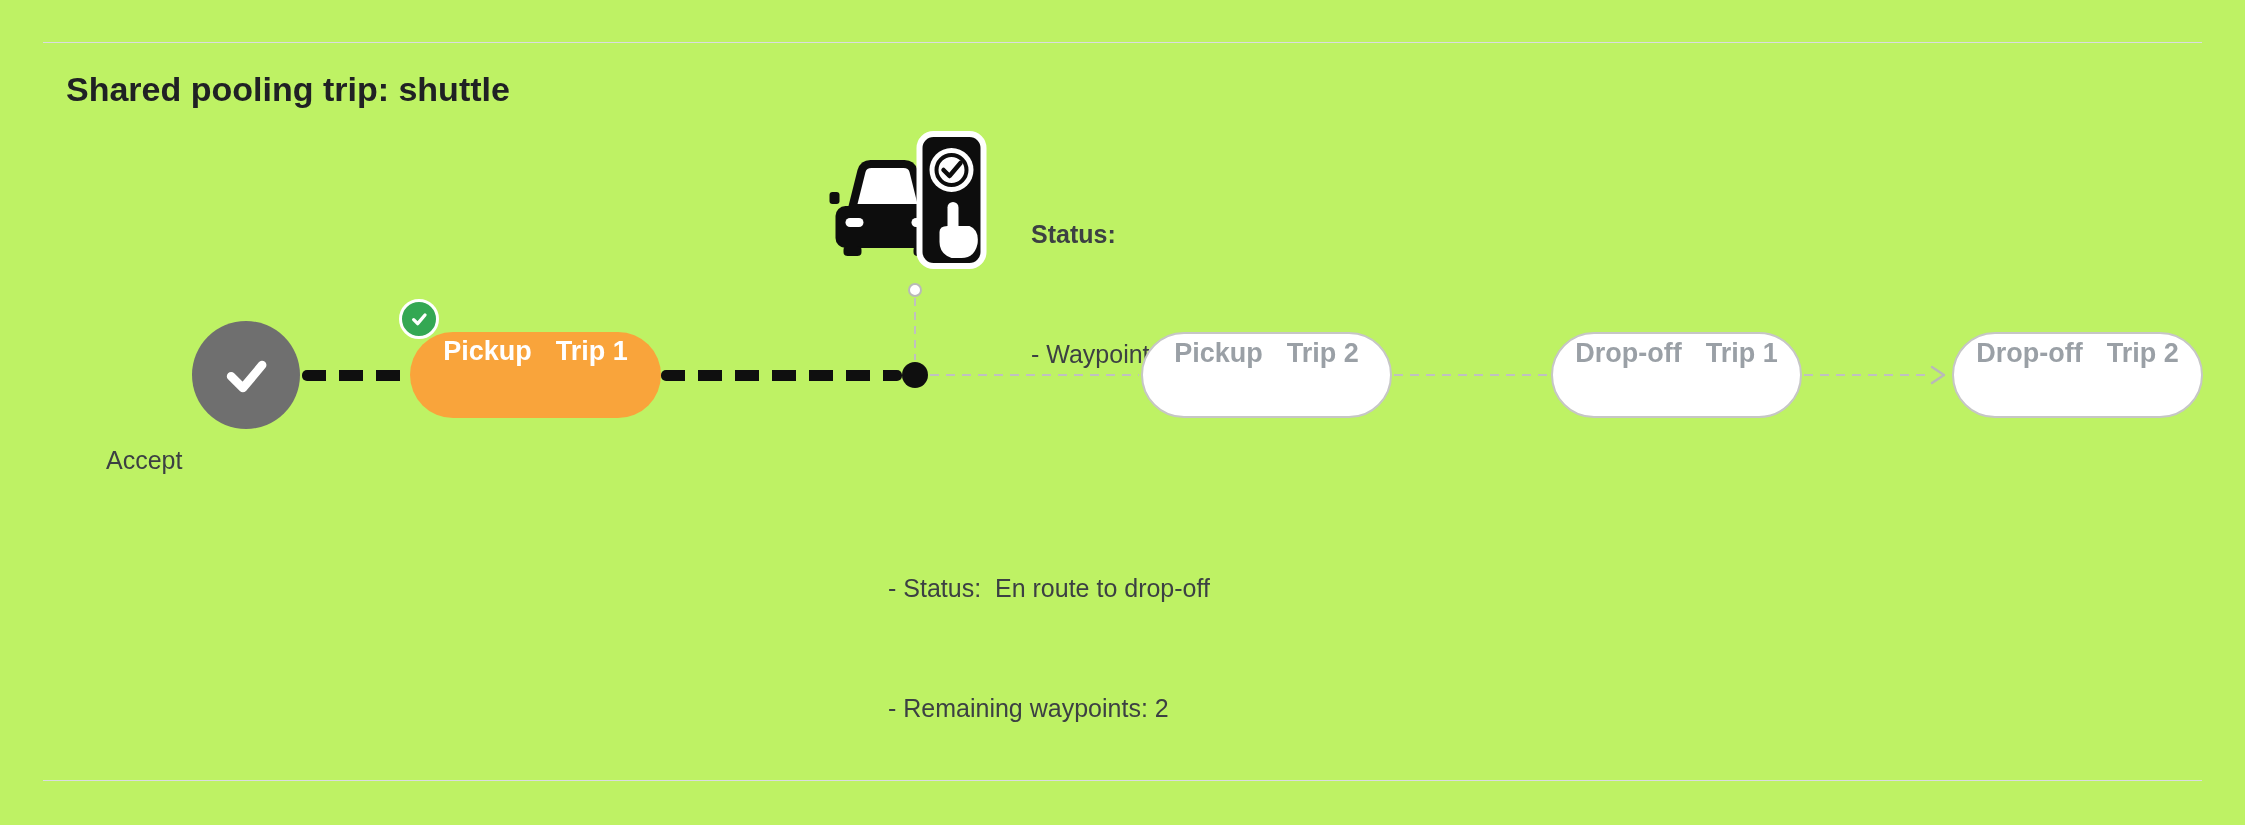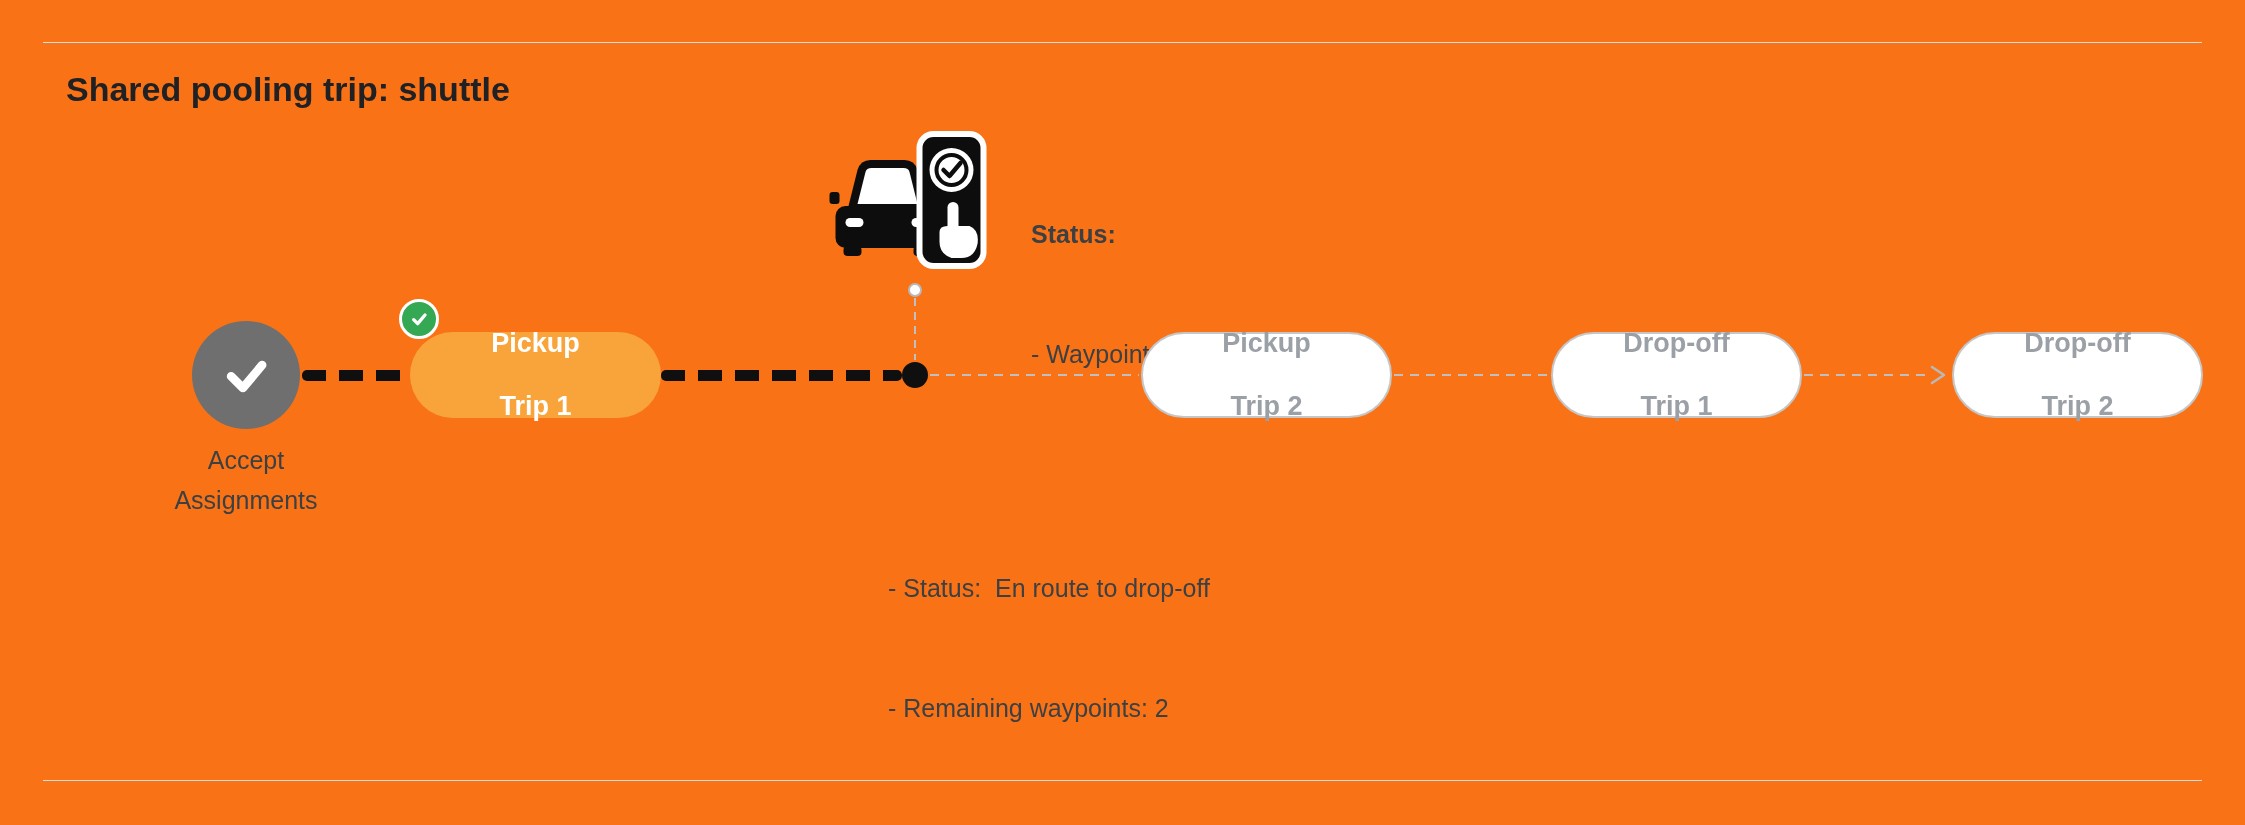--- a/index.html
+++ b/index.html
@@ -1,49 +1,49 @@
 <!DOCTYPE html>
 <html style="--orange: #F9A43B; --green: #34A853; --gray-node: #6F6F6F; --pill-border: #C6C6C6; --pill-text: #9AA0A6; --text-dark: #3C4043; --divider: #DADCE0; --dash-black: #0F0F0F; --dash-gray: #C0C0C0;"><head>
 <meta charset="utf-8">
 <style>
   * { box-sizing: border-box; margin: 0; padding: 0; }
   html, body { background: #ffffff; }
   body { font-family: "Liberation Sans", "DejaVu Sans", sans-serif; }
 
-  .canvas { position: relative; width: 2245px; height: 825px; background: #f97316; overflow: hidden; }
+  .canvas { position: relative; width: 2245px; height: 825px; background: #bef264; overflow: hidden; }
 
   .hr { position: absolute; left: 43px; right: 43px; height: 1px; background: var(--divider, #DADCE0); }
   .hr.top { top: 42px; }
   .hr.bottom { top: 780px; }
 
   .title { position: absolute; left: 66px; top: 70px; font-size: 34px; font-weight: 700; color: #202124; }
 
   
   .accept-circle { position: absolute; left: 192px; top: 321px; width: 108px; height: 108px;
     border-radius: 50%; background: var(--gray-node, #6F6F6F);
     display: flex; align-items: center; justify-content: center; }
-  .accept-label { position: absolute; left: 106px; top: 440px; width: 280px; text-align: center;
+  .accept-label { position: absolute; left: 106px; top: 440px; width: 280px; text-align: left;
     font-size: 25px; line-height: 40px; color: var(--text-dark, #3C4043); }
 
   
   .dash-black { position: absolute; top: 370px; height: 11px; border-radius: 5px;
     background: repeating-linear-gradient(to right, var(--dash-black, #0F0F0F) 0 24px, transparent 24px 37px); }
   .seg1 { left: 302px; width: 106px; }
   .seg2 { left: 661px; width: 241px; }
 
   .dash-gray { position: absolute; top: 374px; height: 2px;
     background: repeating-linear-gradient(to right, var(--dash-gray, #C0C0C0) 0 9px, transparent 9px 16px); }
   .g1 { left: 930px; width: 209px; }
   .g2 { left: 1394px; width: 155px; }
   .g3 { left: 1804px; width: 128px; }
   .arrow { position: absolute; left: 1928px; top: 364px; }
 
   
   .pill { position: absolute; top: 332px; width: 251px; height: 86px; border-radius: 43px;
-    display: flex; flex-direction: column; align-items: center; justify-content: center;
+    display: flex; flex-direction: row; justify-content: center;
     font-weight: 700; font-size: 27px; line-height: 39px; gap: 24px; }
   .pill.active { background: var(--orange, #F9A43B); color: #ffffff; }
   .pill.upcoming { background: #fff; border: 2.5px solid var(--pill-border, #C6C6C6); color: var(--pill-text, #9AA0A6); }
   .p1 { left: 410px; }
   .p2 { left: 1141px; }
   .p3 { left: 1551px; }
   .p4 { left: 1952px; }
 
   .badge { position: absolute; left: 399px; top: 299px; width: 40px; height: 40px; border-radius: 50%;
     background: var(--green, #34A853); border: 3px solid #fff;
@@ -74,21 +74,20 @@
 
   <h1 class="title">Shared pooling trip: shuttle</h1>
 
   <div class="accept-circle">
     <svg width="62" height="62" viewBox="0 0 100 100">
       <polyline points="26,52 45,71 76,34" fill="none" stroke="#ffffff" stroke-width="14" stroke-linecap="round" stroke-linejoin="round"></polyline>
     </svg>
   </div>
   <div class="accept-label">
     <div>Accept</div>
-    <div>Assignments</div>
   </div>
 
   <div class="dash-black seg1"></div>
   <div class="dash-black seg2"></div>
 
   <div class="pill active p1">
     <div>Pickup</div>
     <div>Trip 1</div>
   </div>
   <div class="badge">

